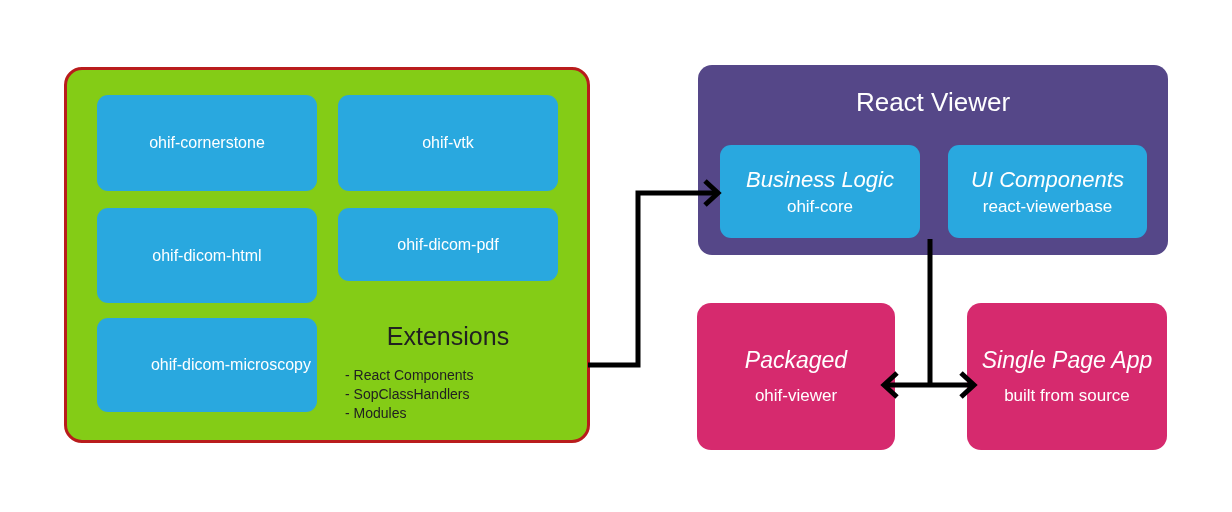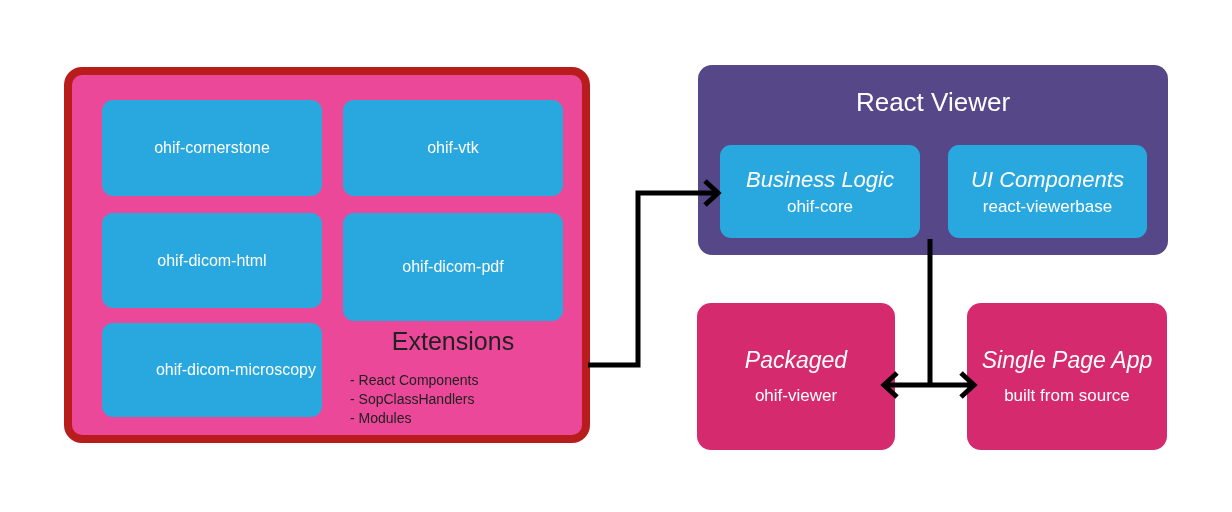--- a/index.html
+++ b/index.html
@@ -9,32 +9,32 @@
     height: 512px;
     background: #ffffff;
     overflow: hidden;
     font-family: "Liberation Sans", sans-serif;
   }
   .abs { position: absolute; box-sizing: border-box; }
 
   
   .ext-panel {
     left: 64px; top: 67px; width: 526px; height: 376px;
-    border: 8px solid #b91c1c; border-radius: 18px;
-    background: #ec4899;
+    border: 3px solid #b91c1c; border-radius: 18px;
+    background: #84cc16;
   }
   .blue-box {
     background: #29a8df; border-radius: 11px;
     display: flex; align-items: center; justify-content: center;
     color: #ffffff; font-size: 16px; text-align: center;
   }
   .pos-cornerstone { left: 30px;  top: 25px;  width: 220px; height: 96px; }
   .pos-vtk         { left: 271px; top: 25px;  width: 220px; height: 96px; }
   .pos-html        { left: 30px;  top: 138px; width: 220px; height: 95px; }
-  .pos-pdf         { left: 271px; top: 138px; width: 220px; height: 108px; }
+  .pos-pdf         { left: 271px; top: 138px; width: 220px; height: 73px; }
   .pos-microscopy  { left: 30px;  top: 248px; width: 220px; height: 94px; padding-left: 48px; }
 
   .ext-title {
     left: 271px; top: 252px; width: 220px;
     text-align: center; color: #212121;
     font-size: 25px; font-weight: 400;
   }
   .ext-bullets {
     left: 278px; top: 296px; width: 230px;
     color: #212121; font-size: 14px; line-height: 19px;

